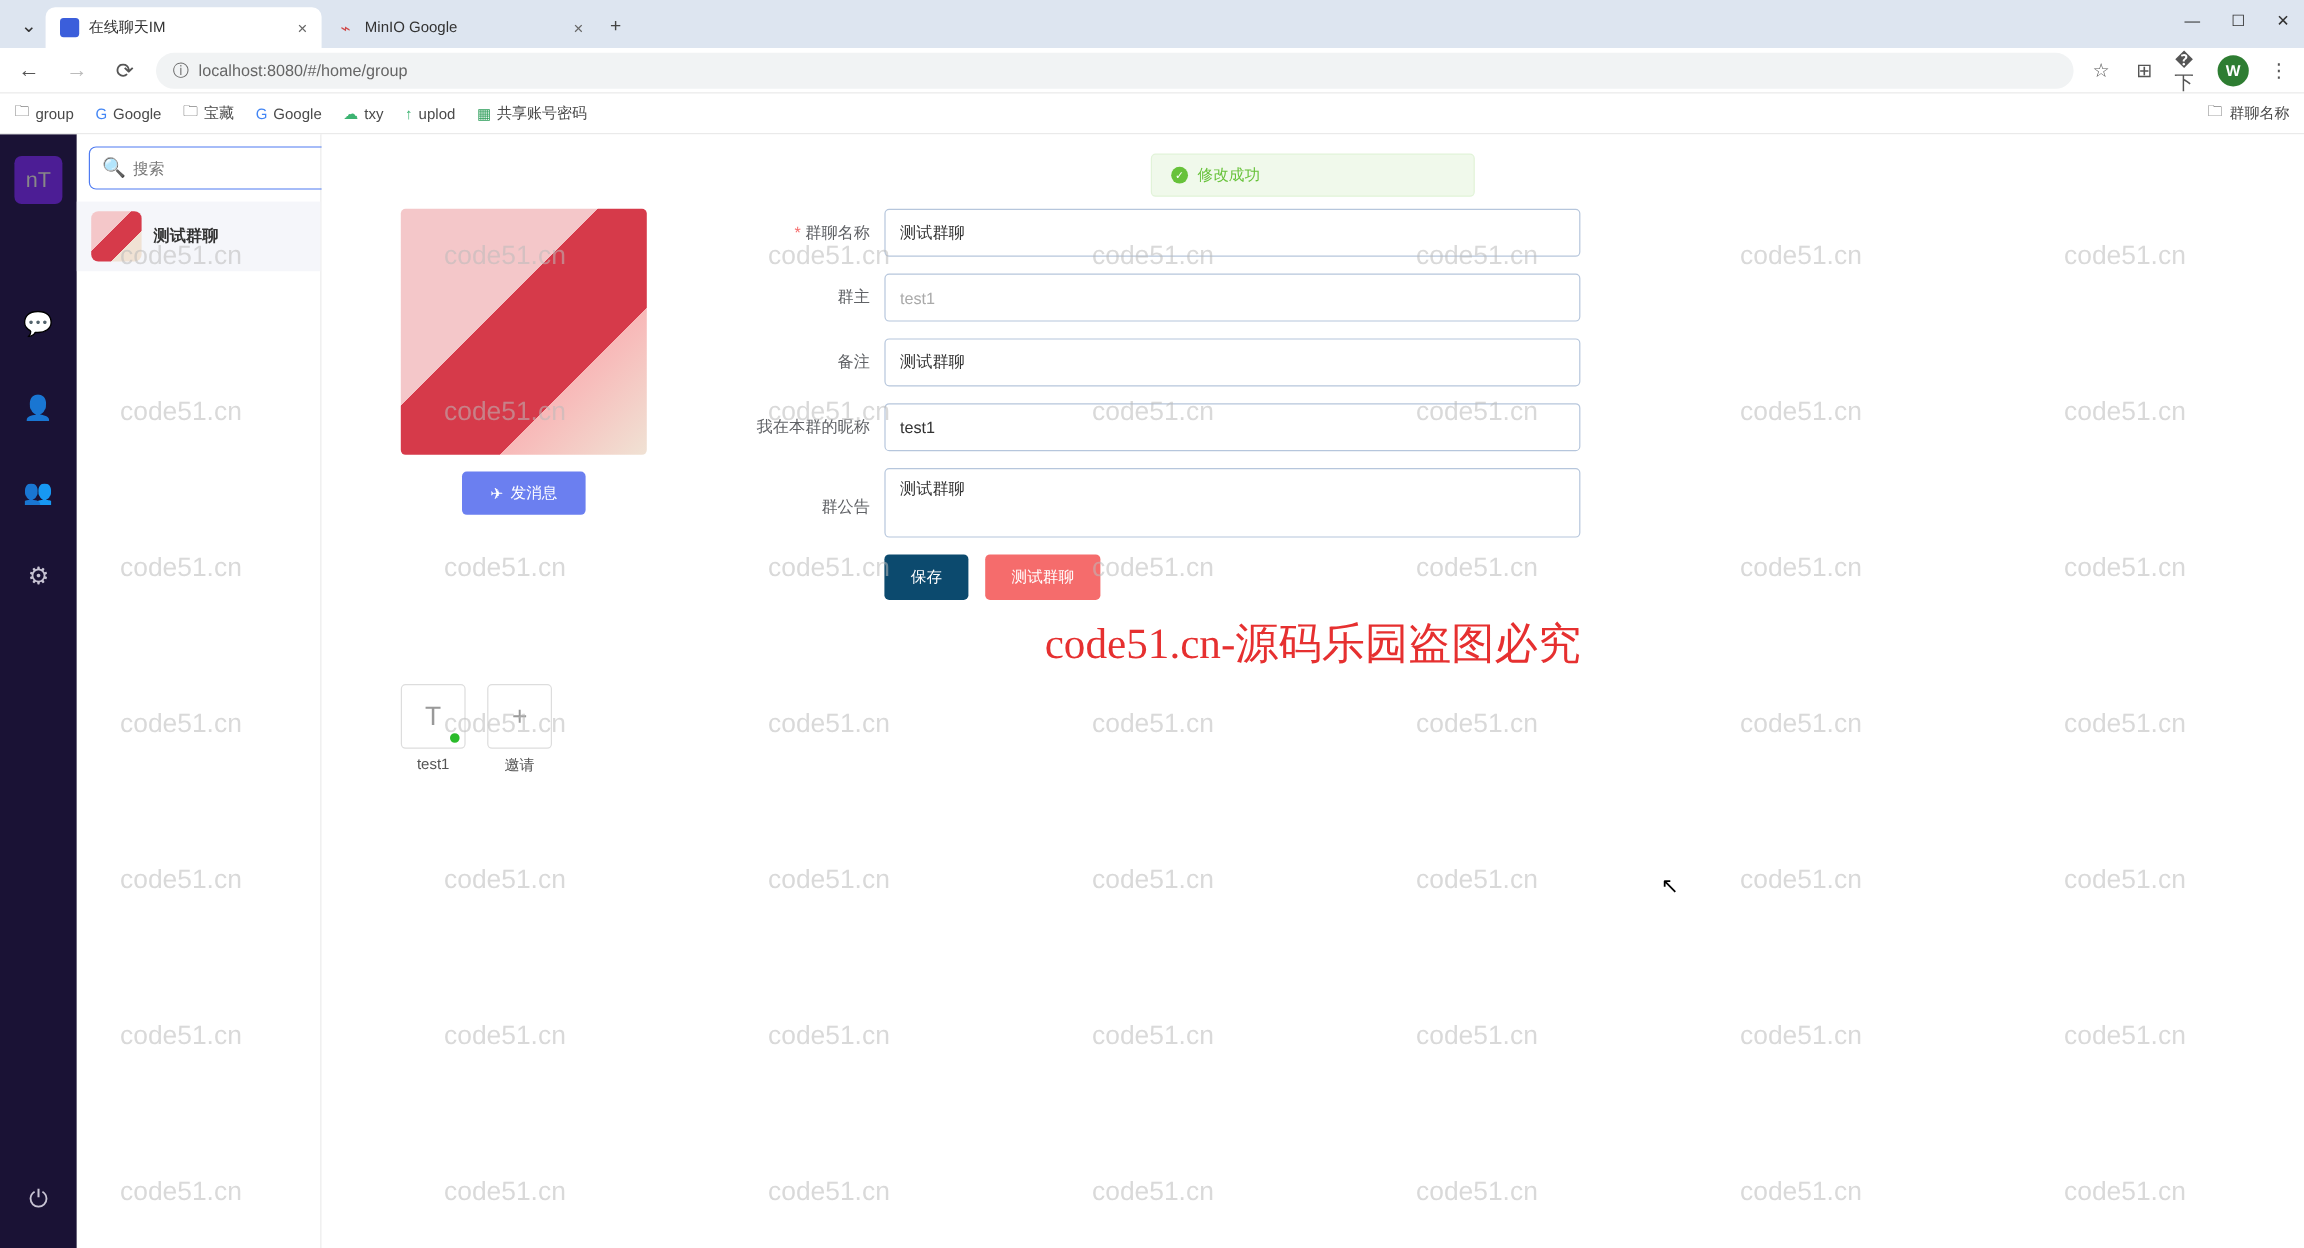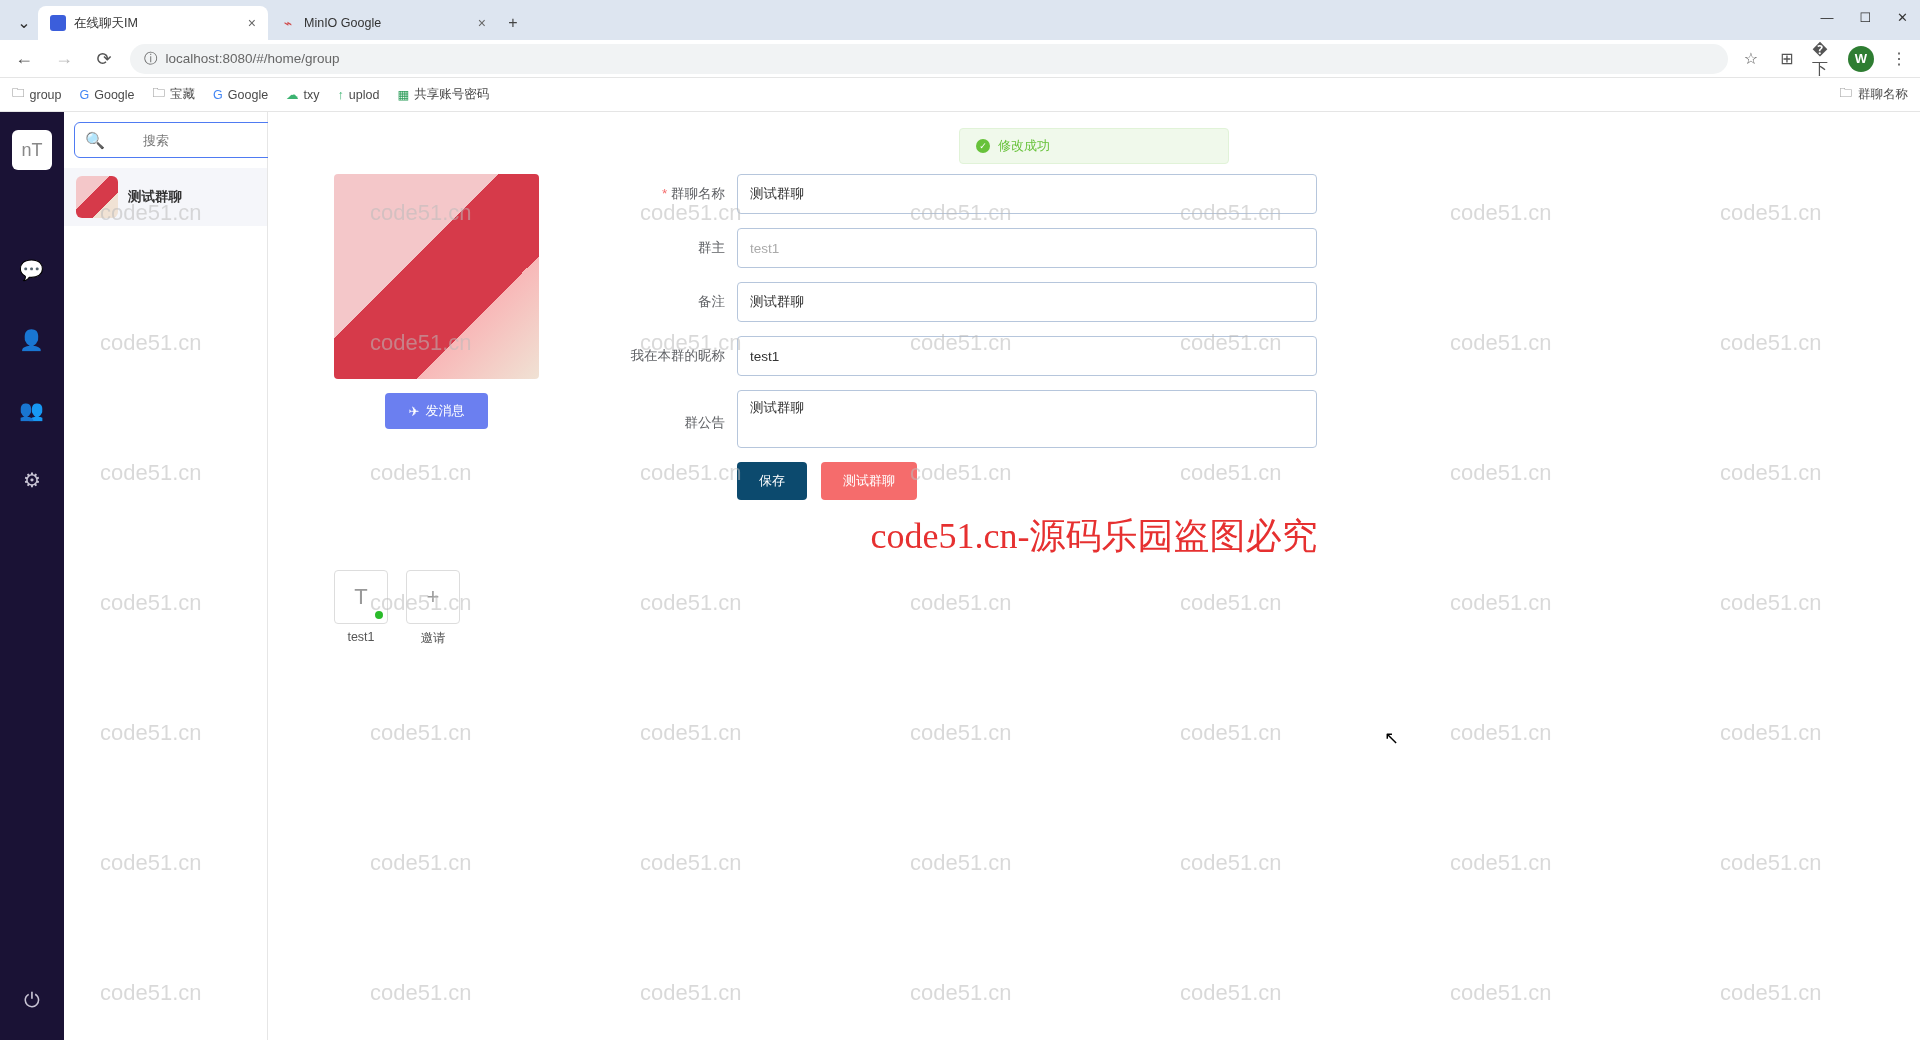--- a/index.html
+++ b/index.html
@@ -23,30 +23,30 @@
 .addr-icon { width:22px; height:22px; display:flex; align-items:center; justify-content:center; font-size:16px;}
 .avatar-circle { width:26px; height:26px; border-radius:50%; background:#2e7d32; color:#fff; display:flex; align-items:center; justify-content:center; font-size:13px; font-weight:bold;}
 
 .bookmarks { height:34px; background:#fff; display:flex; align-items:center; padding:0 12px; gap:18px; font-size:12.5px; color:#4a4a4a; border-bottom:1px solid #e5e5e5;}
 .bm-item { display:flex; align-items:center; gap:5px;}
 .bm-right { margin-left:auto; display:flex; align-items:center; gap:6px;}
 
 
 .app { display:flex; height: calc(1040px - 112px); }
 .sidebar { width:64px; background:#1a1235; display:flex; flex-direction:column; align-items:center; padding-top:18px; gap:30px; }
-.sb-avatar { width:40px; height:40px; background:#ffffff; border-radius:6px; display:flex; align-items:center; justify-content:center; font-size:18px; color:#888; font-weight:300;}
+.sb-avatar { width:40px; height:40px; background:#4c1d95; border-radius:6px; display:flex; align-items:center; justify-content:center; font-size:18px; color:#888; font-weight:300;}
 .sb-icon { width:40px; height:40px; display:flex; align-items:center; justify-content:center; color:#c8c4d4; font-size:20px;}
 .sb-icon.org { color:#d98c5f; }
 .sb-spacer { flex:1; }
 .sb-bottom { margin-bottom:20px;}
 
 .groups-panel { width:204px; border-right:1px solid #e6e6e6; background:#fff; }
 .gp-top { display:flex; align-items:center; padding:10px; gap:8px;}
 .search-box { flex:1; height:36px; border:1.5px solid #4f7bf2; border-radius:6px; display:flex; align-items:center; padding:0 10px; gap:6px; color:#aaa;}
-.search-box input { border:none; outline:none; flex:1; font-size:13px; background:transparent;margin-left:32px;}
+.search-box input { border:none; outline:none; flex:1; font-size:13px; background:transparent;}
 .add-btn { width:36px; height:36px; border:1.5px solid #4f7bf2; border-radius:50%; display:flex; align-items:center; justify-content:center; color:#4f7bf2; font-size:20px;}
 .gp-item { display:flex; align-items:center; padding:8px 12px; gap:10px; background:#f5f6fa;}
 .gp-thumb { width:42px; height:42px; border-radius:6px; background:linear-gradient(135deg,#f4c7c9 40%,#d63a4a 40%,#d63a4a 70%,#f0e2d4 70%);}
 .gp-name { font-size:13.5px; font-weight:bold; color:#333;}
 
 .main { flex:1; background:#fff; position:relative; padding:24px 36px;}
 .main-header { text-align:center; font-size:18px; font-weight:bold; margin-bottom:14px; color:#222;}
 .toast { position:absolute; top:16px; left:50%; transform:translateX(-50%); background:#f0f9eb; border:1px solid #e1f3d8; border-radius:4px; padding:8px 50px 8px 16px; display:flex; align-items:center; gap:8px; font-size:13px; color:#67c23a; z-index:10; min-width:270px;}
 .toast-icon { width:14px; height:14px; border-radius:50%; background:#67c23a; color:#fff; display:flex; align-items:center; justify-content:center; font-size:9px;}
 

